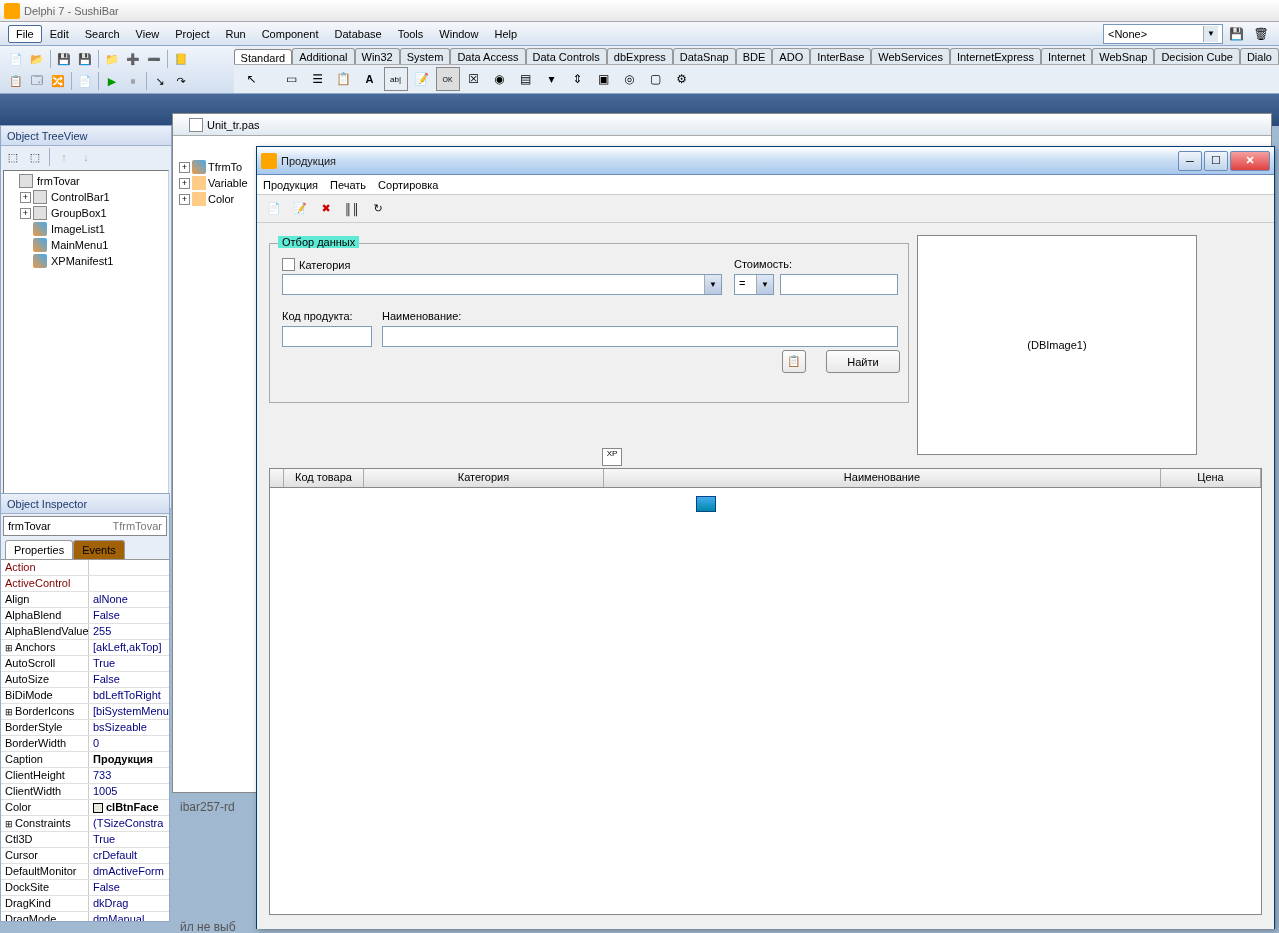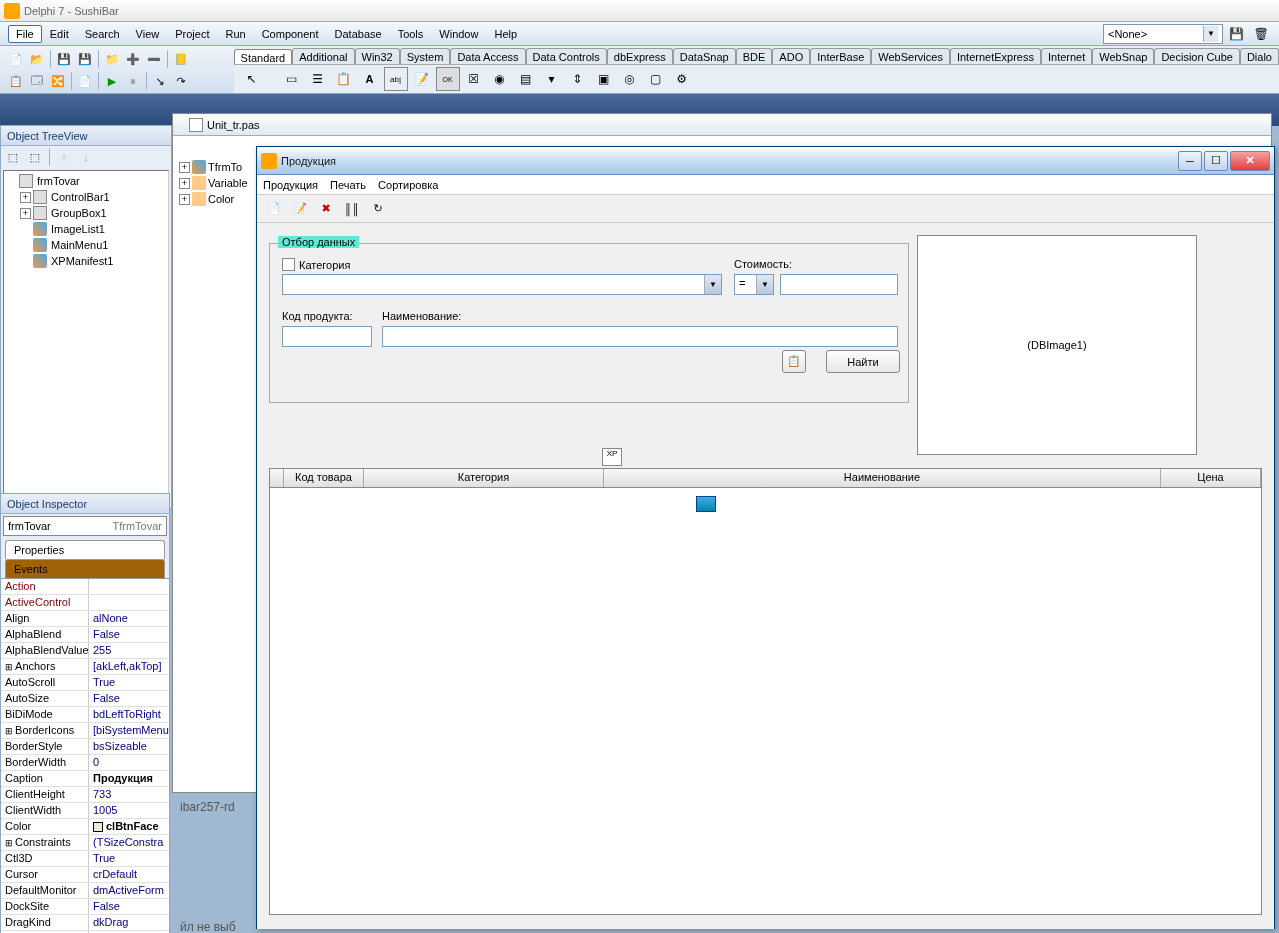--- a/index.html
+++ b/index.html
@@ -45,21 +45,21 @@
 .tree-icon { width: 14px; height: 14px; background: #ddd; display: inline-block; }
 .tree-icon.form { background: #e0e0e0; border: 1px solid #888; }
 .tree-icon.comp { background: linear-gradient(45deg, #e94, #4ae); border-radius: 2px; }
 .tree-label { padding: 0 2px; }
 .tree-item.lvl1 { padding-left: 14px; }
 
 
 .object-inspector { position: absolute; top: 493px; left: 0; width: 170px; background: #e8eef8; border: 1px solid #8fa8c8; }
 .oi-combo { margin: 2px; background: #fff; border: 1px solid #888; height: 20px; display: flex; align-items: center; padding: 0 4px; justify-content: space-between; }
 .oi-combo-right { color: #777; }
-.oi-tabs { display: flex; padding: 2px 4px 0 4px; flex-direction: column; }
+.oi-tabs { display: flex; padding: 2px 4px 0 4px; }
 .oi-tab { padding: 3px 8px; border: 1px solid #999; border-bottom: none; background: #a16207; font-size: 11px; border-radius: 3px 3px 0 0; }
 .oi-tab.active { background: #fff; }
 .oi-grid { background: #fff; border-top: 1px solid #999; height: 362px; overflow: hidden; }
 .oi-row { display: flex; border-bottom: 1px solid #e0e0e0; height: 16px; }
 .oi-name { width: 88px; padding: 1px 4px; border-right: 1px solid #ccc; white-space: nowrap; overflow: hidden; }
 .oi-name.expandable::before { content: '⊞ '; font-size: 9px; }
 .oi-val { flex: 1; padding: 1px 4px; white-space: nowrap; overflow: hidden; }
 .oi-name.red { color: #800000; }
 .oi-val.blue { color: #000080; }
 .oi-val.bold { font-weight: bold; }

